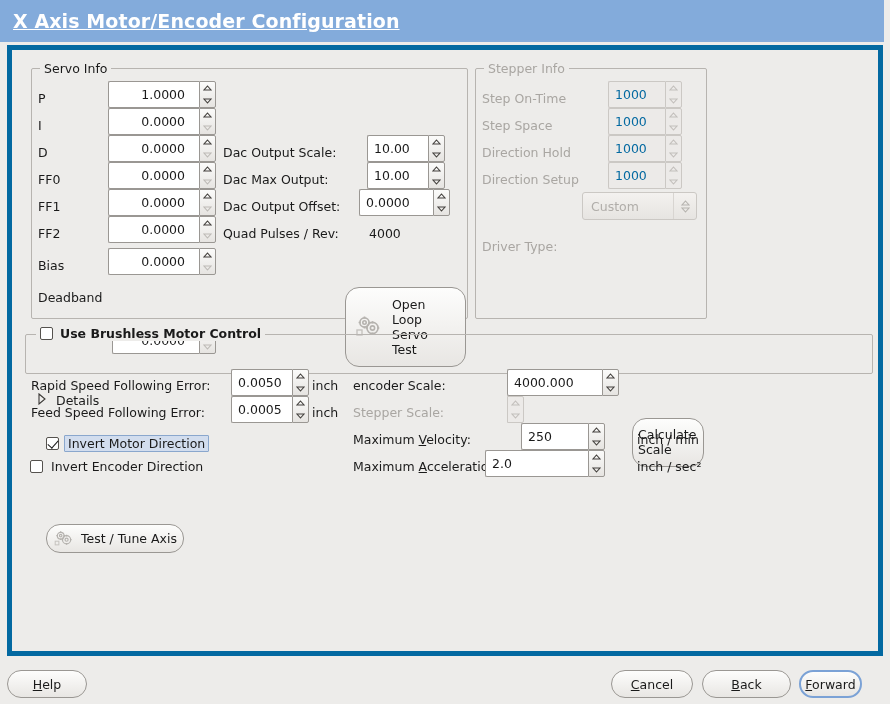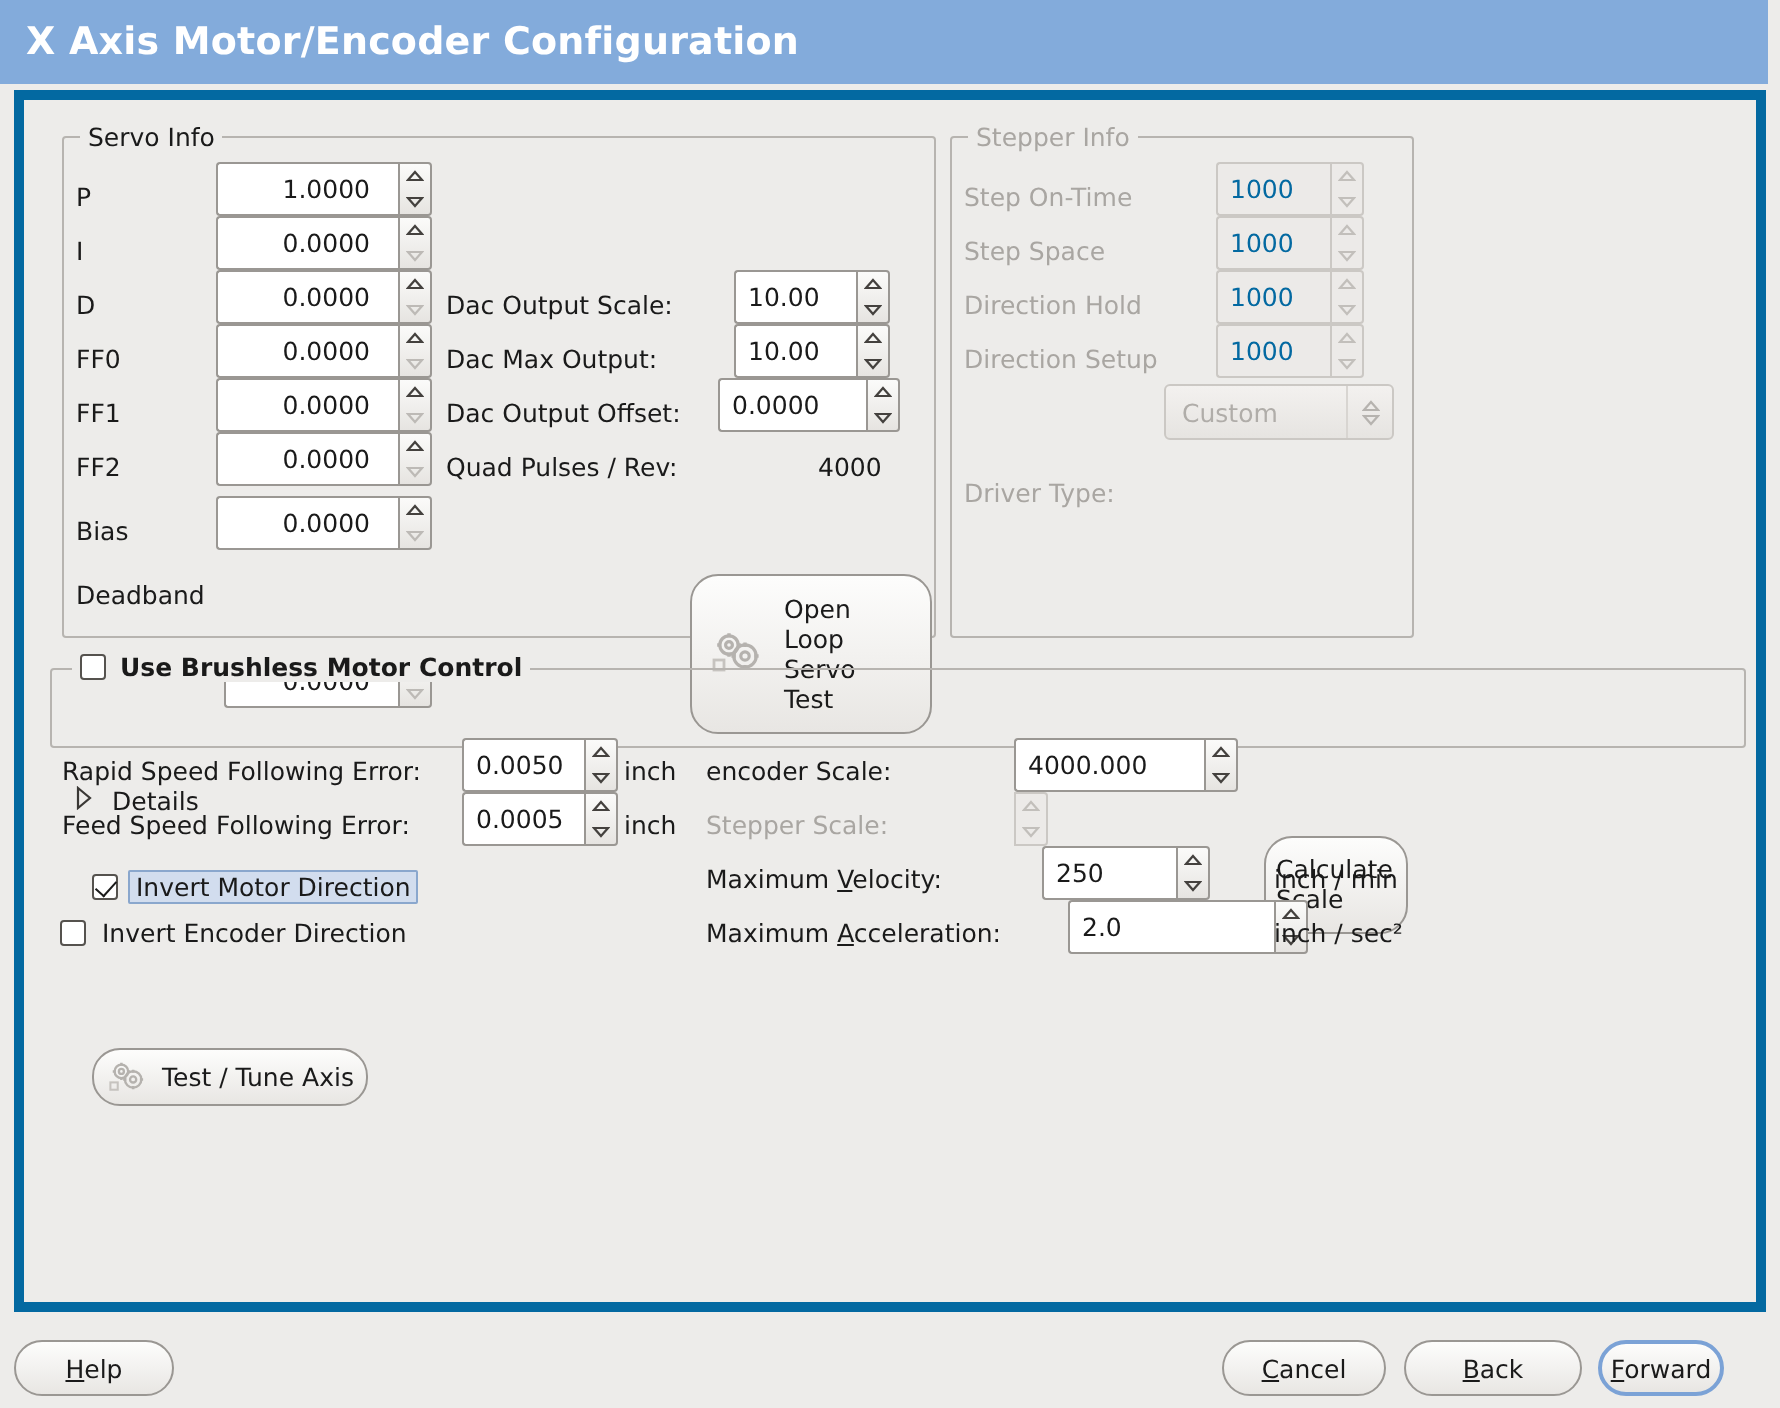--- a/index.html
+++ b/index.html
@@ -17,20 +17,21 @@
   .titlebar {
     position: absolute; left: 0; top: 0; width: 884px; height: 42px;
     background: #83abdb;
     display: flex; align-items: center;
   }
   .titlebar .title {
     color: #ffffff;
     font-size: 19px; font-weight: bold;
     padding-left: 13px;
     letter-spacing: 0.1px;
+    text-decoration: underline;
   }
 
   
   .content {
     position: absolute; left: 7px; top: 45px; width: 876px; height: 611px;
     background: #edecea;
     border: 5px solid #0369a1;
   }
 
   
@@ -47,21 +48,21 @@
   #brushless-frame > .legend-cb {
     position: absolute; top: -9px; left: 10px;
     background: #edecea; padding: 0 4px;
     display: flex; align-items: center; gap: 7px;
     font-weight: bold; font-size: 12.5px;
   }
 
   
   .lbl { position: absolute; white-space: nowrap; }
   .lbl.dim { color: #a9a6a2; }
-  .val { position: absolute; white-space: nowrap; margin-left: 40px; }
+  .val { position: absolute; white-space: nowrap; }
 
   
   .spin { position: absolute; display: flex; height: 27px; }
   .spin .entry {
     flex: 1 1 auto;
     background: #ffffff;
     border: 1px solid #9a9793;
     border-right: none;
     border-radius: 2px 0 0 2px;
     display: flex; align-items: center;
@@ -587,21 +588,21 @@
       <div class="ar">
           <svg width="9" height="6">
             <path d="M4.5 5 L8 1 L1 1 Z" fill="none" stroke="#44413e" stroke-width="1.1"></path>
           </svg>
         </div>
     </div>
   </div>
   <span class="units" style="left:625px; top:382px;">inch / min</span>
 
   <span class="lbl" style="left:341px; top:409px;"><span>Maximum </span><span class="mn" style="text-decoration:underline">A</span><span>cceleration:</span></span>
-  <div class="spin" style="left:522px; top:400px; width:120px;">
+  <div class="spin" style="left:473px; top:400px; width:120px;">
     <div class="entry left">2.0</div>
     <div class="btns">
       <div class="ar">
           <svg width="9" height="6">
             <path d="M4.5 1 L8 5 L1 5 Z" fill="none" stroke="#44413e" stroke-width="1.1"></path>
           </svg>
         </div>
       <div class="ar">
           <svg width="9" height="6">
             <path d="M4.5 5 L8 1 L1 1 Z" fill="none" stroke="#44413e" stroke-width="1.1"></path>

